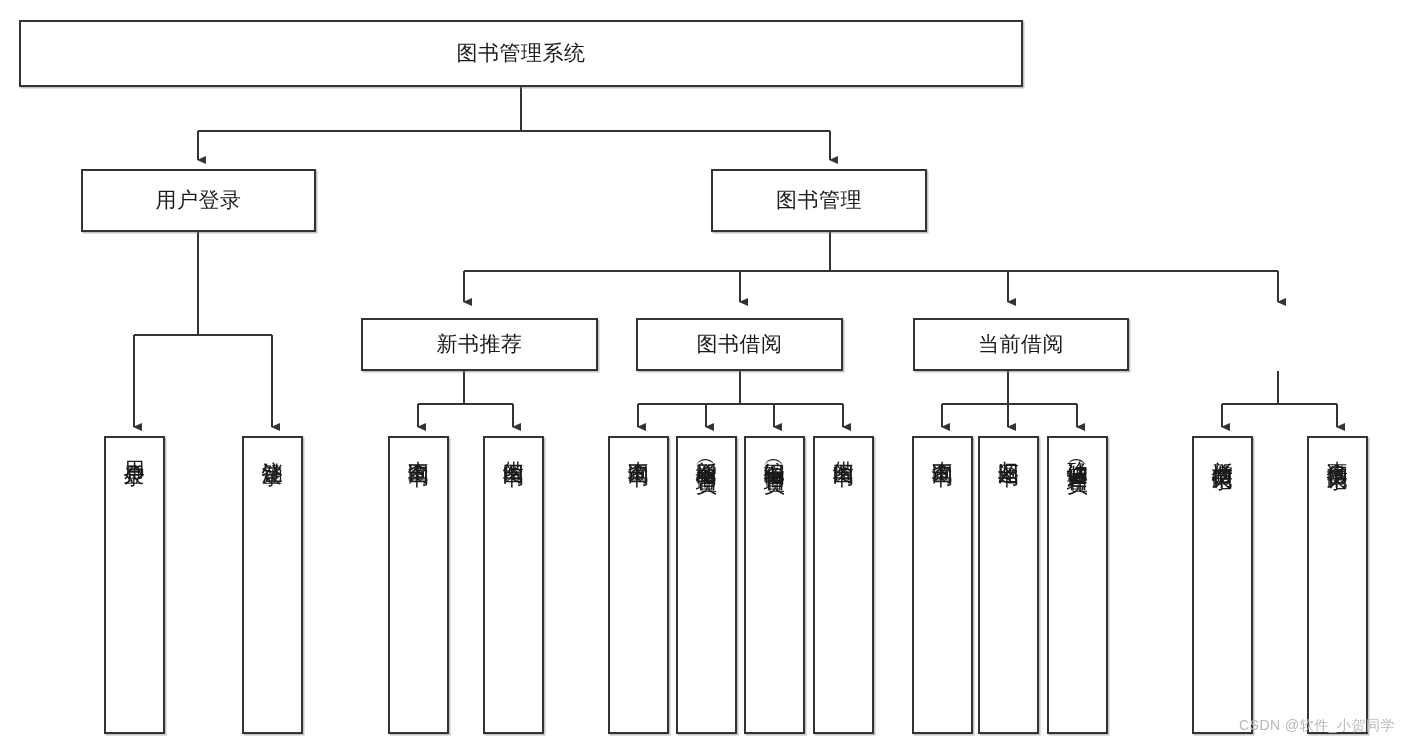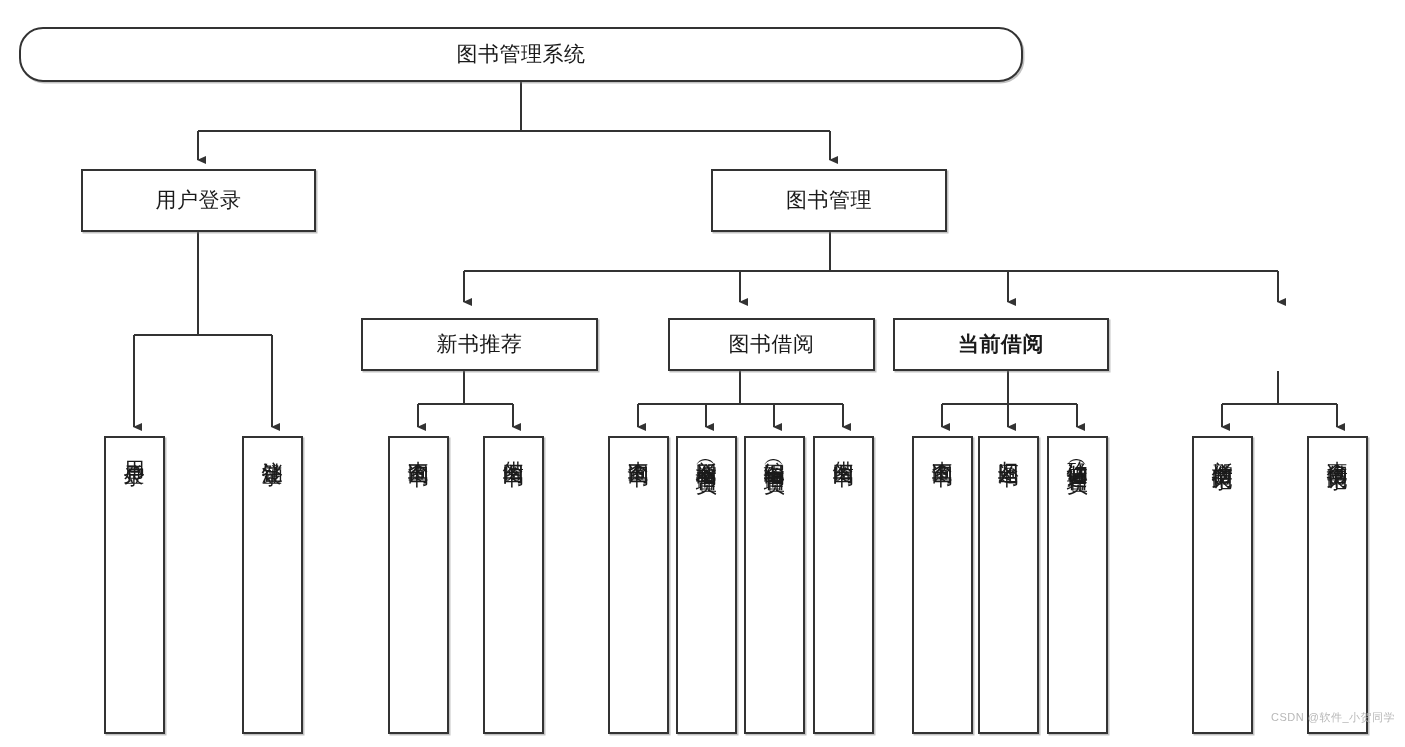--- a/index.html
+++ b/index.html
@@ -51,22 +51,22 @@
     text-orientation: upright;
     font-size: 21px;
     line-height: 1.22;
     letter-spacing: 2px;
     white-space: normal;
     max-height: 100%;
   }
   .watermark {
     position: absolute;
     right: 10px;
-    bottom: 22px;
-    font-size: 11px;
+    bottom: 12px;
+    font-size: 14px;
     color: #b8b8b8;
     letter-spacing: 0.5px;
     white-space: nowrap;
     user-select: none;
   }
 </style>
 </head>
 <body>
 
 <div id="canvas">
@@ -114,38 +114,38 @@
       <path d="M1008,404 L1008,427" marker-end="url(#arrow)"></path>
       <path d="M1077,404 L1077,427" marker-end="url(#arrow)"></path>
 
       <path d="M1278,371 L1278,404"></path>
       <path d="M1222,404 L1337,404"></path>
       <path d="M1222,404 L1222,427" marker-end="url(#arrow)"></path>
       <path d="M1337,404 L1337,427" marker-end="url(#arrow)"></path>
     </g>
   </svg>
 
-  <div class="node" style="left:19px; top:27px; width:1004px; height:55px;border-radius:24px;">
+  <div class="node" style="left:19px; top:20px; width:1004px; height:67px;">
     <span class="node-label">图书管理系统</span>
   </div>
 
   <div class="node" style="left:81px; top:169px; width:235px; height:63px;">
     <span class="node-label">用户登录</span>
   </div>
-  <div class="node" style="left:711px; top:169px; width:236px; height:63px;">
+  <div class="node" style="left:711px; top:169px; width:216px; height:63px;">
     <span class="node-label">图书管理</span>
   </div>
 
   <div class="node" style="left:361px; top:318px; width:237px; height:53px;">
     <span class="node-label">新书推荐</span>
   </div>
-  <div class="node" style="left:668px; top:318px; width:207px; height:53px;">
+  <div class="node" style="left:636px; top:318px; width:207px; height:53px;">
     <span class="node-label">图书借阅</span>
   </div>
-  <div class="node" style="left:893px; top:318px; width:216px; height:53px;font-weight:bold;">
+  <div class="node" style="left:913px; top:318px; width:216px; height:53px;">
     <span class="node-label">当前借阅</span>
   </div>
 
   <div class="node leaf" style="left:104px; top:436px; width:61px; height:298px;">
     <span class="node-label">用户登录</span>
   </div>
   <div class="node leaf" style="left:242px; top:436px; width:61px; height:298px;">
     <span class="node-label">注销登录</span>
   </div>
 

